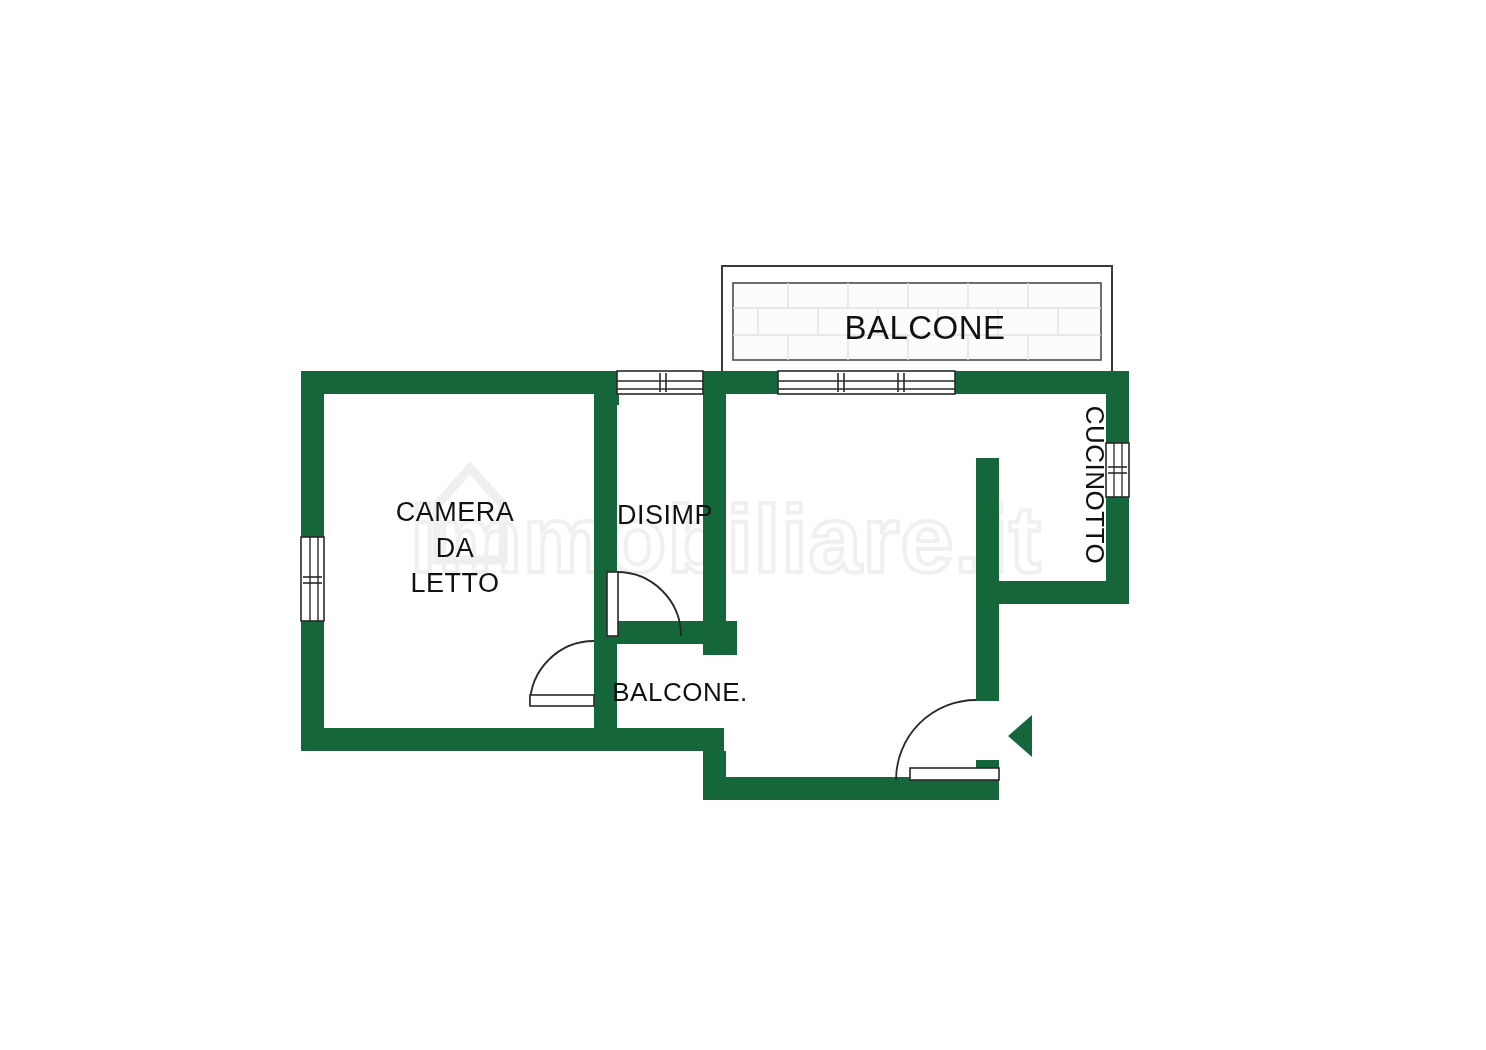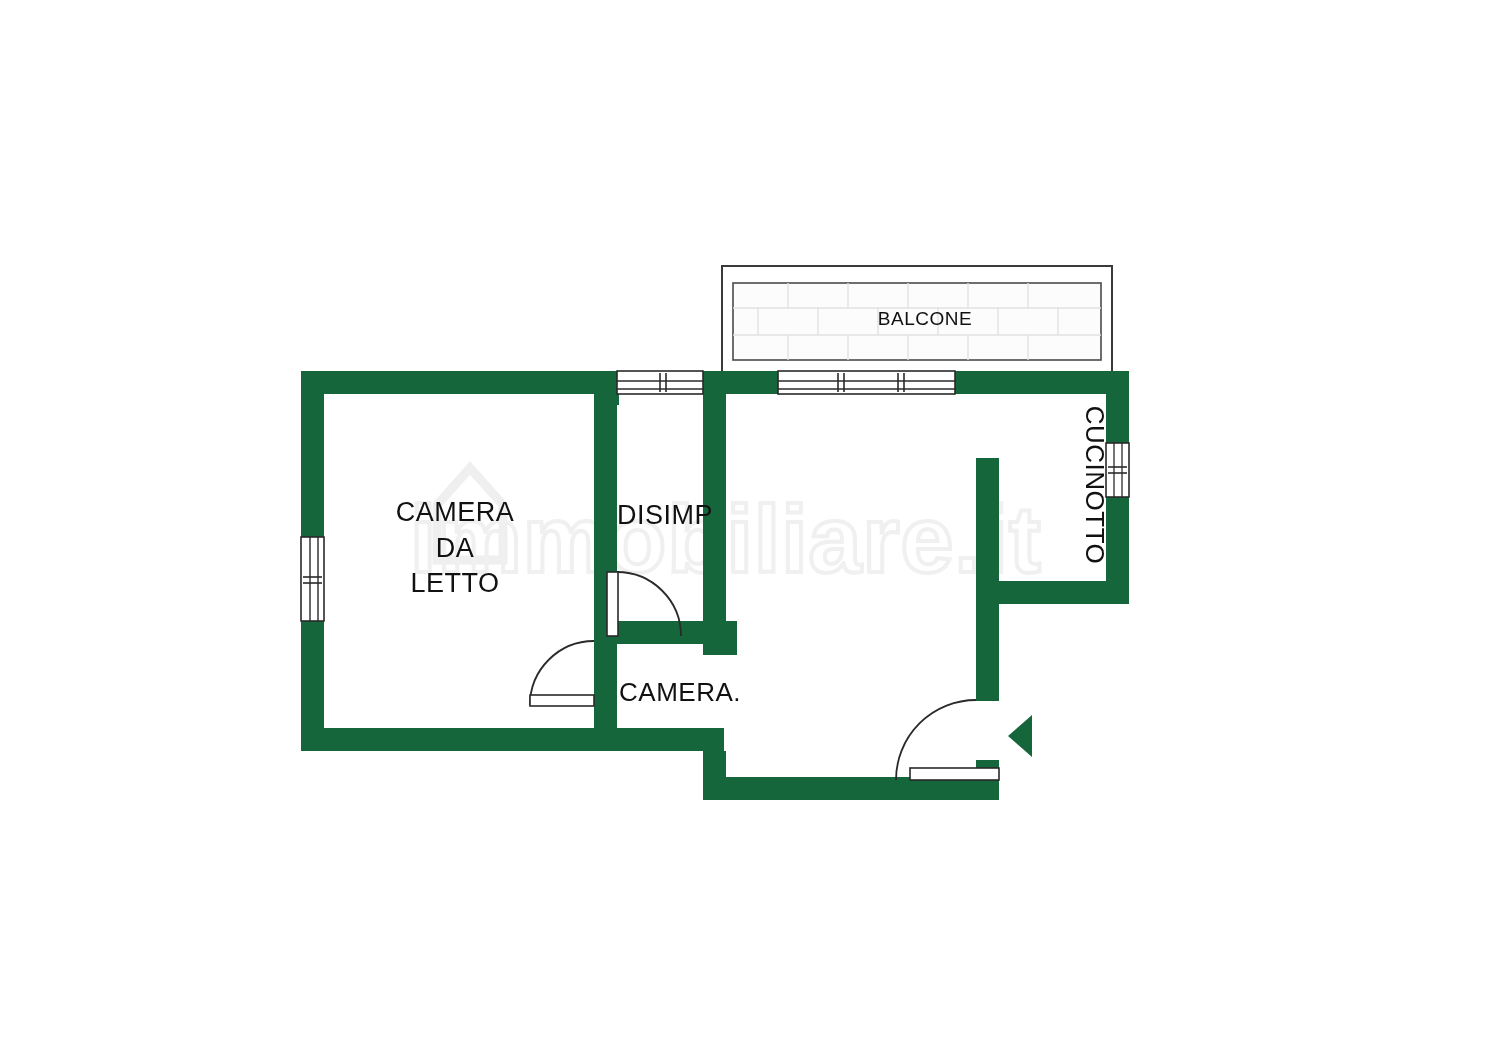--- a/index.html
+++ b/index.html
@@ -60,21 +60,21 @@
   #label-disimp {
     left: 600px;
     top: 675px;
     width: 160px;
     font-size: 26px;
   }
   #label-balcone {
     left: 815px;
     top: 306px;
     width: 220px;
-    font-size: 19px;
+    font-size: 33px;
   }
   #label-cucinotto {
     left: 952px;
     top: 405px;
     width: 160px;
     font-size: 26px;
     transform: rotate(90deg);
     transform-origin: 80px 80px;
   }
 </style>
@@ -221,19 +221,19 @@
 
   </svg>
 
   <div class="room-label" id="label-camera">CAMERA
 DA
 LETTO</div>
 
   <div class="room-label" id="label-bagno">DISIMP</div>
 
 
-  <div class="room-label" id="label-disimp">CAMERA.</div>
+  <div class="room-label" id="label-disimp">BALCONE.</div>
 
   <div class="room-label" id="label-balcone">BALCONE</div>
 
   <div class="room-label" id="label-cucinotto">CUCINOTTO</div>
 
 </div>
 
 </body></html>

